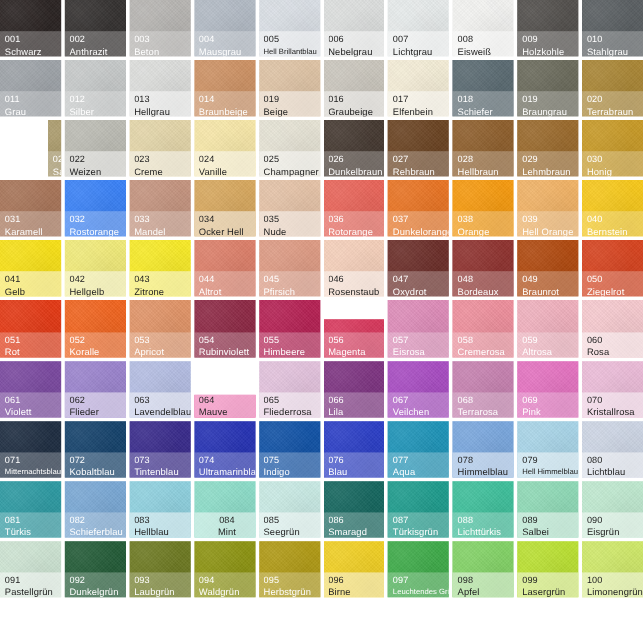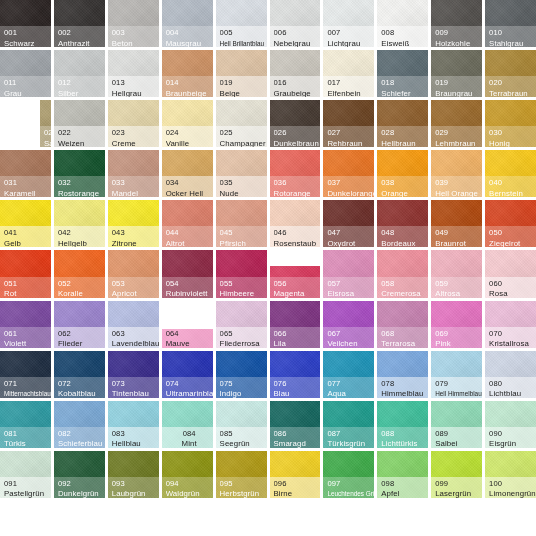--- a/index.html
+++ b/index.html
@@ -291,21 +291,21 @@
         <span class="name">Honig</span>
       </div>
     </div>
     <div class="swatch ontext-light" style="background-color: rgb(168, 117, 89);">
       <span class="tex"></span>
       <div class="label">
         <span class="code">031</span>
         <span class="name">Karamell</span>
       </div>
     </div>
-    <div class="swatch ontext-light" style="background-color: #14532d;">
+    <div class="swatch ontext-light" style="background-color: #3b82f6;">
       <span class="tex"></span>
       <div class="label">
         <span class="code">032</span>
         <span class="name">Rostorange</span>
       </div>
     </div>
     <div class="swatch ontext-light" style="background-color: rgb(196, 148, 127);">
       <span class="tex"></span>
       <div class="label">
         <span class="code">033</span>

